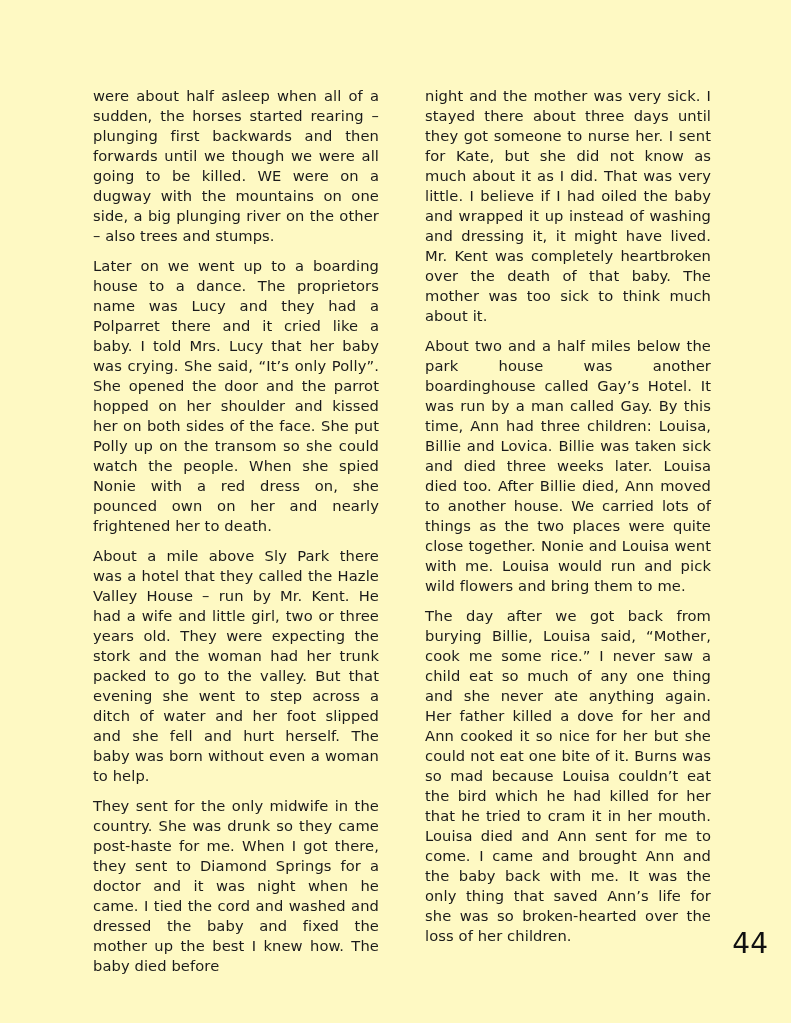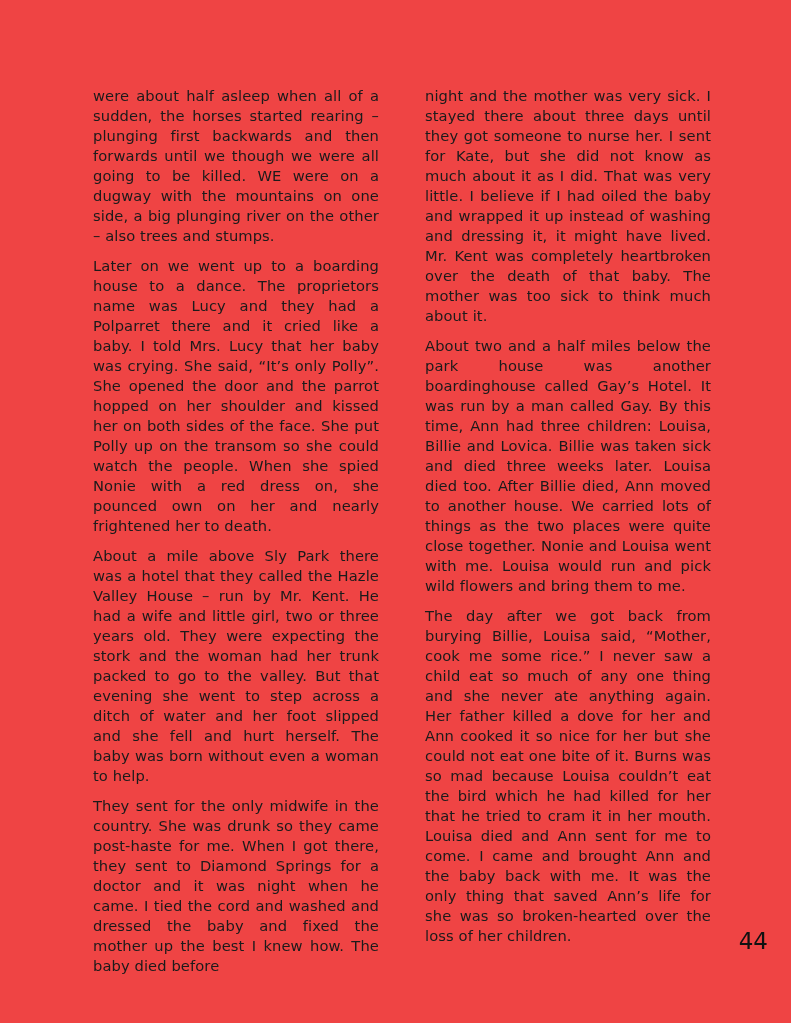--- a/index.html
+++ b/index.html
@@ -4,21 +4,21 @@
 <style>
   html, body {
     margin: 0;
     padding: 0;
     background: #ffffff;
   }
   .page {
     position: relative;
     width: 791px;
     height: 1023px;
-    background: #ef4444;
+    background: #fef9c3;
     overflow: hidden;
     font-family: "DejaVu Sans", sans-serif;
     color: #1b1b1b;
   }
   .content {
     position: absolute;
     left: 93px;
     top: 86px;
     width: 618px;
     display: flex;
@@ -35,21 +35,21 @@
   .column p {
     margin: 0 0 10px 0;
   }
   .column p:last-child {
     margin-bottom: 0;
   }
   .page-number {
     position: absolute;
     top: 930px;
     right: 23px;
-    font-size: 23px;
+    font-size: 28px;
     line-height: 1;
     color: #111111;
   }
 </style>
 </head>
 <body>
 
 <div class="page">
   <div class="content">
     <div class="column">

